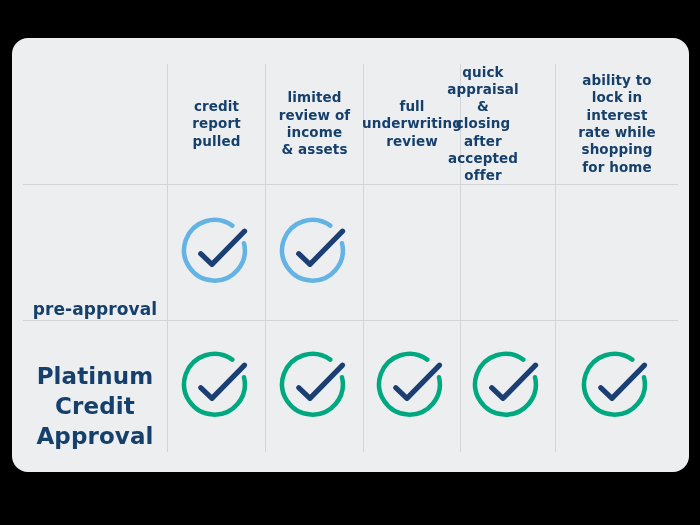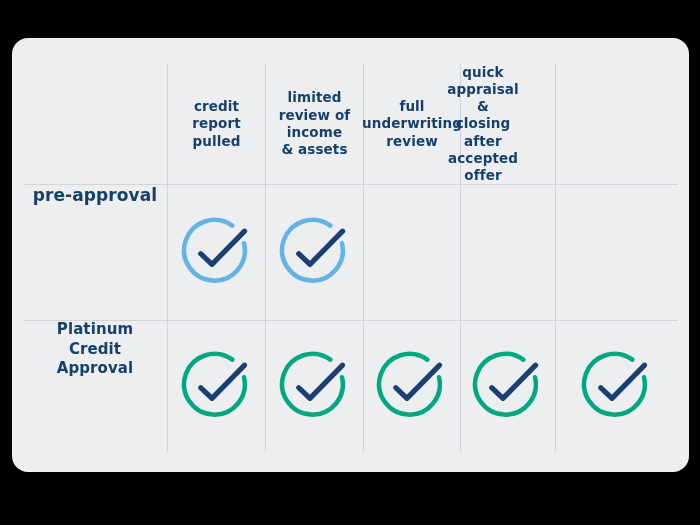--- a/index.html
+++ b/index.html
@@ -80,33 +80,33 @@
     color: #15406c;
     letter-spacing: 0.1px;
   }
 
   
   .rowlabel {
     position: absolute;
     left: 11px;
     width: 144px;
     display: flex;
-    align-items: flex-start;
+    align-items: flex-end;
     justify-content: center;
     text-align: center;
   }
   .rowlabel span {
     display: block;
     font-size: 17px;
     font-weight: 700;
     line-height: 1.3;
     color: #15406c;
     letter-spacing: 0.1px;
   }
-  .rowlabel.two span { font-size: 15px; }
+  .rowlabel.two span { font-size: 23px; }
 
   
   .iconcell {
     position: absolute;
     display: flex;
     align-items: center;
     justify-content: center;
   }
   .iconcell svg { display: block; }
 
@@ -144,20 +144,28 @@
 underwriting
 review</span>
         </div>
         <div class="hcell" style="left: 424px; width: 94px; top: 26px; height: 120px;">
           <span style="white-space: pre-line;">quick
 appraisal &amp;
 closing after
 accepted
 offer</span>
         </div>
+        <div class="hcell" style="left: 544px; width: 122px; top: 26px; height: 120px;">
+          <span style="white-space: pre-line;">ability to
+lock in
+interest
+rate while
+shopping
+for home</span>
+        </div>
         <div class="rowlabel" style="top: 146px; height: 136px;">
           <span style="white-space: pre-line;">pre-approval</span>
         </div>
         <div class="iconcell" style="left: 156px; width: 97px; top: 146px; height: 136px;">
           <svg viewBox="0 0 64 64" width="72" height="72">
             <path d="M 45.6 8.6 A 27 27 0 1 0 56.0 24.2" fill="none" stroke="#63b3e4" stroke-width="4" stroke-linecap="round"></path>
             <path d="M 17.5 33.5 L 27.5 43.0 L 56.5 13.5" fill="none" stroke="#1b3f73" stroke-width="4.6" stroke-linecap="round" stroke-linejoin="round"></path>
           </svg>
         </div>
         <div class="iconcell" style="left: 254px; width: 97px; top: 146px; height: 136px;">

